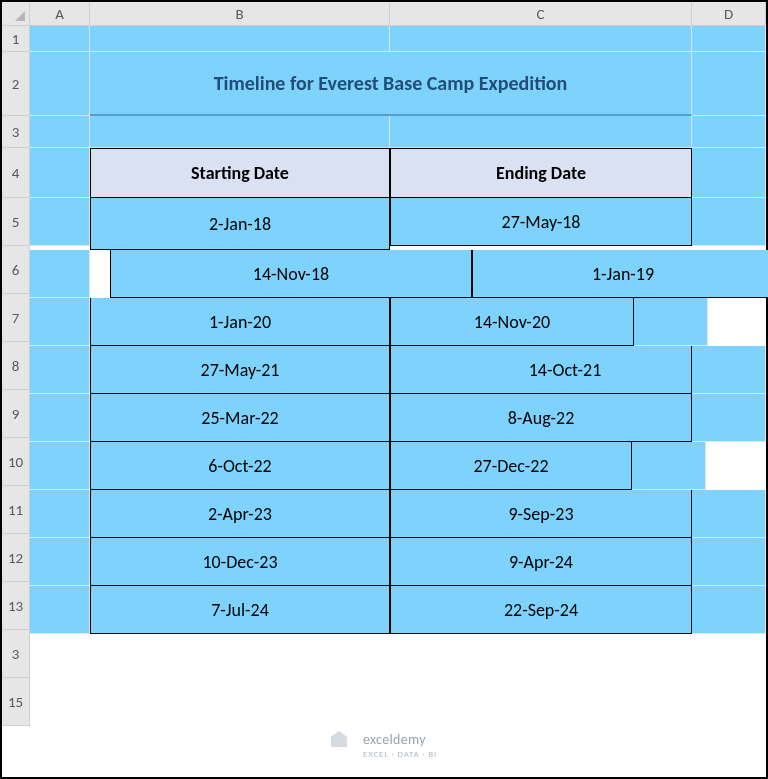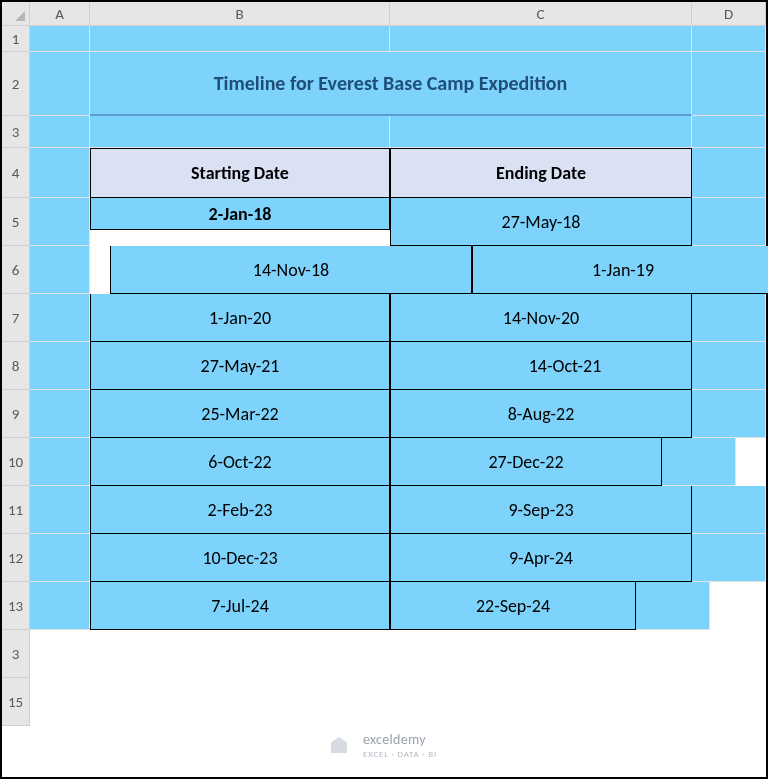--- a/index.html
+++ b/index.html
@@ -108,21 +108,21 @@
     border-left: 1.5px solid #000 !important;
     border-right: 1.5px solid #000 !important;
     border-bottom: 1.5px solid #000 !important;
   }
   .watermark {
     position: absolute;
     left: 50%;
     bottom: 18px;
     transform: translateX(-50%);
     display: flex;
-    align-items: center;
+    align-items: flex-start;
     gap: 16px;
     color: #9aa3ad;
     font-size: 14px;
     letter-spacing: .3px;
   }
   .watermark .logo {
     width: 16px; height: 16px;
     background: #b9c3cd;
     clip-path: polygon(50% 0, 100% 35%, 100% 100%, 0 100%, 0 35%);
     opacity: .6;
@@ -180,70 +180,70 @@
         <div class="g-cell" style="width: 74px; height: 32px;"></div>
       </div>
       <div class="g-row">
         <div class="g-cell" style="width: 60px; height: 50px;"></div>
         <div class="g-cell th" style="width: 300px; height: 50px;">Starting Date</div>
         <div class="g-cell th" style="width: 302px; height: 50px;">Ending Date</div>
         <div class="g-cell" style="width: 74px; height: 50px;"></div>
       </div>
       <div class="g-row">
         <div class="g-cell" style="width: 60px; height: 48px;"></div>
-        <div class="g-cell td" style="width: 300px; height: 32px; font-weight: bold;">2-Jan-18</div>
+        <div class="g-cell td" style="width: 300px; height: 52px;">2-Jan-18</div>
         <div class="g-cell td" style="width: 302px; height: 48px;">27-May-18</div>
         <div class="g-cell" style="width: 74px; height: 48px;"></div>
       </div>
       <div class="g-row">
         <div class="g-cell" style="width: 60px; height: 48px;"></div>
         <div class="g-cell td" style="width: 362px; height: 48px; margin-left: 20px;">14-Nov-18</div>
         <div class="g-cell td" style="width: 302px; height: 48px;">1-Jan-19</div>
         <div class="g-cell" style="width: 74px; height: 48px;"></div>
       </div>
       <div class="g-row">
         <div class="g-cell" style="width: 60px; height: 48px;"></div>
         <div class="g-cell td" style="width: 300px; height: 48px;">1-Jan-20</div>
-        <div class="g-cell td" style="width: 302px; height: 48px;">14-Nov-20</div>
+        <div class="g-cell td" style="width: 244px; height: 48px;">14-Nov-20</div>
         <div class="g-cell" style="width: 74px; height: 48px;"></div>
       </div>
       <div class="g-row">
         <div class="g-cell" style="width: 60px; height: 48px;"></div>
         <div class="g-cell td" style="width: 300px; height: 48px;">27-May-21</div>
         <div class="g-cell td" style="width: 302px; height: 48px; padding-left: 48px;">14-Oct-21</div>
         <div class="g-cell" style="width: 74px; height: 48px;"></div>
       </div>
       <div class="g-row">
         <div class="g-cell" style="width: 60px; height: 48px;"></div>
         <div class="g-cell td" style="width: 300px; height: 48px;">25-Mar-22</div>
         <div class="g-cell td" style="width: 302px; height: 48px;">8-Aug-22</div>
         <div class="g-cell" style="width: 74px; height: 48px;"></div>
       </div>
       <div class="g-row">
         <div class="g-cell" style="width: 60px; height: 48px;"></div>
         <div class="g-cell td" style="width: 300px; height: 48px;">6-Oct-22</div>
-        <div class="g-cell td" style="width: 272px; height: 48px; text-align: center;">27-Dec-22</div>
-        <div class="g-cell" style="width: 74px; height: 48px;"></div>
-      </div>
-      <div class="g-row">
-        <div class="g-cell" style="width: 60px; height: 48px;"></div>
-        <div class="g-cell td" style="width: 300px; height: 48px;">2-Feb-23</div>
+        <div class="g-cell td" style="width: 242px; height: 48px; text-align: center;">27-Dec-22</div>
+        <div class="g-cell" style="width: 74px; height: 48px;"></div>
+      </div>
+      <div class="g-row">
+        <div class="g-cell" style="width: 60px; height: 48px;"></div>
+        <div class="g-cell td" style="width: 300px; height: 48px;">2-Apr-23</div>
         <div class="g-cell td" style="width: 302px; height: 48px;">9-Sep-23</div>
         <div class="g-cell" style="width: 74px; height: 48px;"></div>
       </div>
       <div class="g-row">
         <div class="g-cell" style="width: 60px; height: 48px;"></div>
         <div class="g-cell td" style="width: 300px; height: 48px;">10-Dec-23</div>
         <div class="g-cell td" style="width: 302px; height: 48px;">9-Apr-24</div>
         <div class="g-cell" style="width: 74px; height: 48px;"></div>
       </div>
       <div class="g-row">
         <div class="g-cell" style="width: 60px; height: 48px;"></div>
         <div class="g-cell td" style="width: 300px; height: 48px;">7-Jul-24</div>
-        <div class="g-cell td" style="width: 246px; height: 48px;">22-Sep-24</div>
+        <div class="g-cell td" style="width: 302px; height: 48px;">22-Sep-24</div>
         <div class="g-cell" style="width: 74px; height: 48px;"></div>
       </div>
     </div>
 
   <div class="watermark">
     <div class="logo"></div>
     <div>
       <span>exceldemy</span>
       <small>EXCEL · DATA · BI</small>
     </div>

